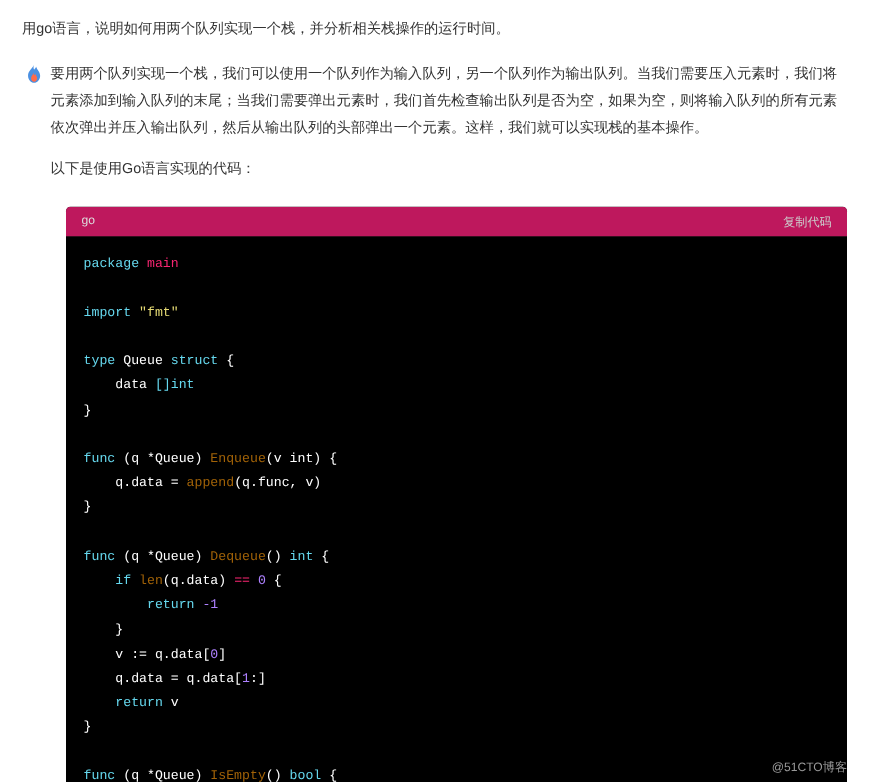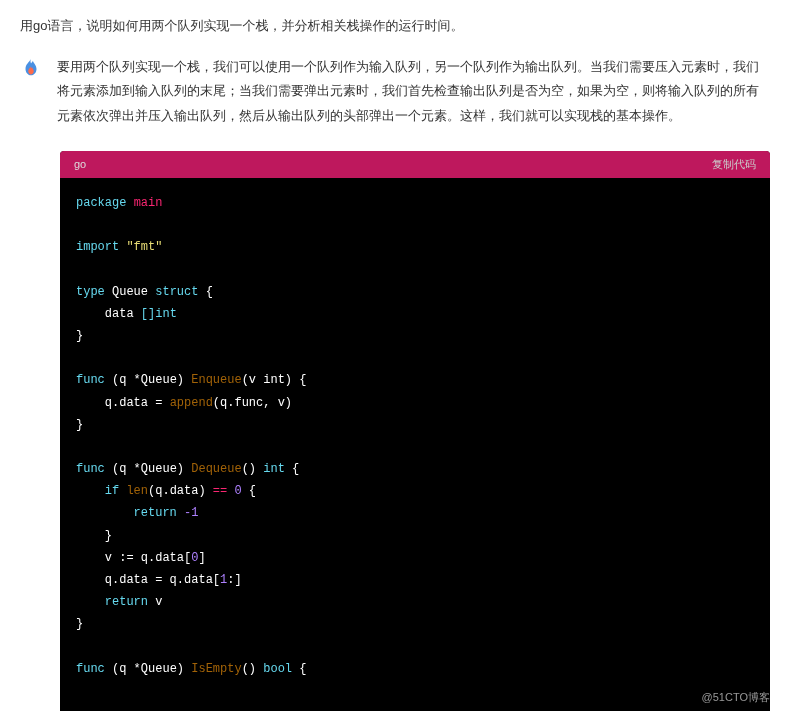--- a/index.html
+++ b/index.html
@@ -21,21 +21,21 @@
     }
     .question-text {
       color: #333;
       font-size: 13px;
       line-height: 1.6;
     }
     .answer-row {
       display: flex;
       align-items: flex-start;
       padding: 10px 20px 0 20px;
-      gap: 15px;
+      gap: 4px;
     }
     .avatar {
       width: 22px;
       height: 22px;
       flex-shrink: 0;
       margin-top: 2px;
     }
     .avatar svg {
       width: 22px;
       height: 22px;
@@ -119,20 +119,21 @@
 
   <div class="answer-row">
     <div class="avatar">
       <svg viewBox="0 0 24 24">
         <path d="M12 2 C10 6 6 8 6 13 C6 17 9 20 12 20 C15 20 18 17 18 13 C18 9 15 7 14 4 C13.5 5.5 12.5 6 12 7 C11 5 11.5 3 12 2 Z" fill="#4a90e2"></path>
         <path d="M12 10 C11 12 9 13 9 15.5 C9 17.5 10.5 19 12 19 C13.5 19 15 17.5 15 15.5 C15 13.5 13.5 12.5 13 11 C12.7 12 12.3 12.3 12 12.8 C11.6 11.8 11.8 10.8 12 10 Z" fill="#ff6b4a"></path>
       </svg>
     </div>
     <div class="answer-content">
       <p>要用两个队列实现一个栈，我们可以使用一个队列作为输入队列，另一个队列作为输出队列。当我们需要压入元素时，我们将元素添加到输入队列的末尾；当我们需要弹出元素时，我们首先检查输出队列是否为空，如果为空，则将输入队列的所有元素依次弹出并压入输出队列，然后从输出队列的头部弹出一个元素。这样，我们就可以实现栈的基本操作。</p>
+      <p>以下是使用Go语言实现的代码：</p>
     </div>
   </div>
 
   <div class="code-container">
     <div class="code-header">
       <span class="code-lang">go</span>
       <span class="copy-btn">复制代码</span>
     </div>
     <div class="code-body"><span class="kw">package</span> <span class="pkg">main</span>
 

